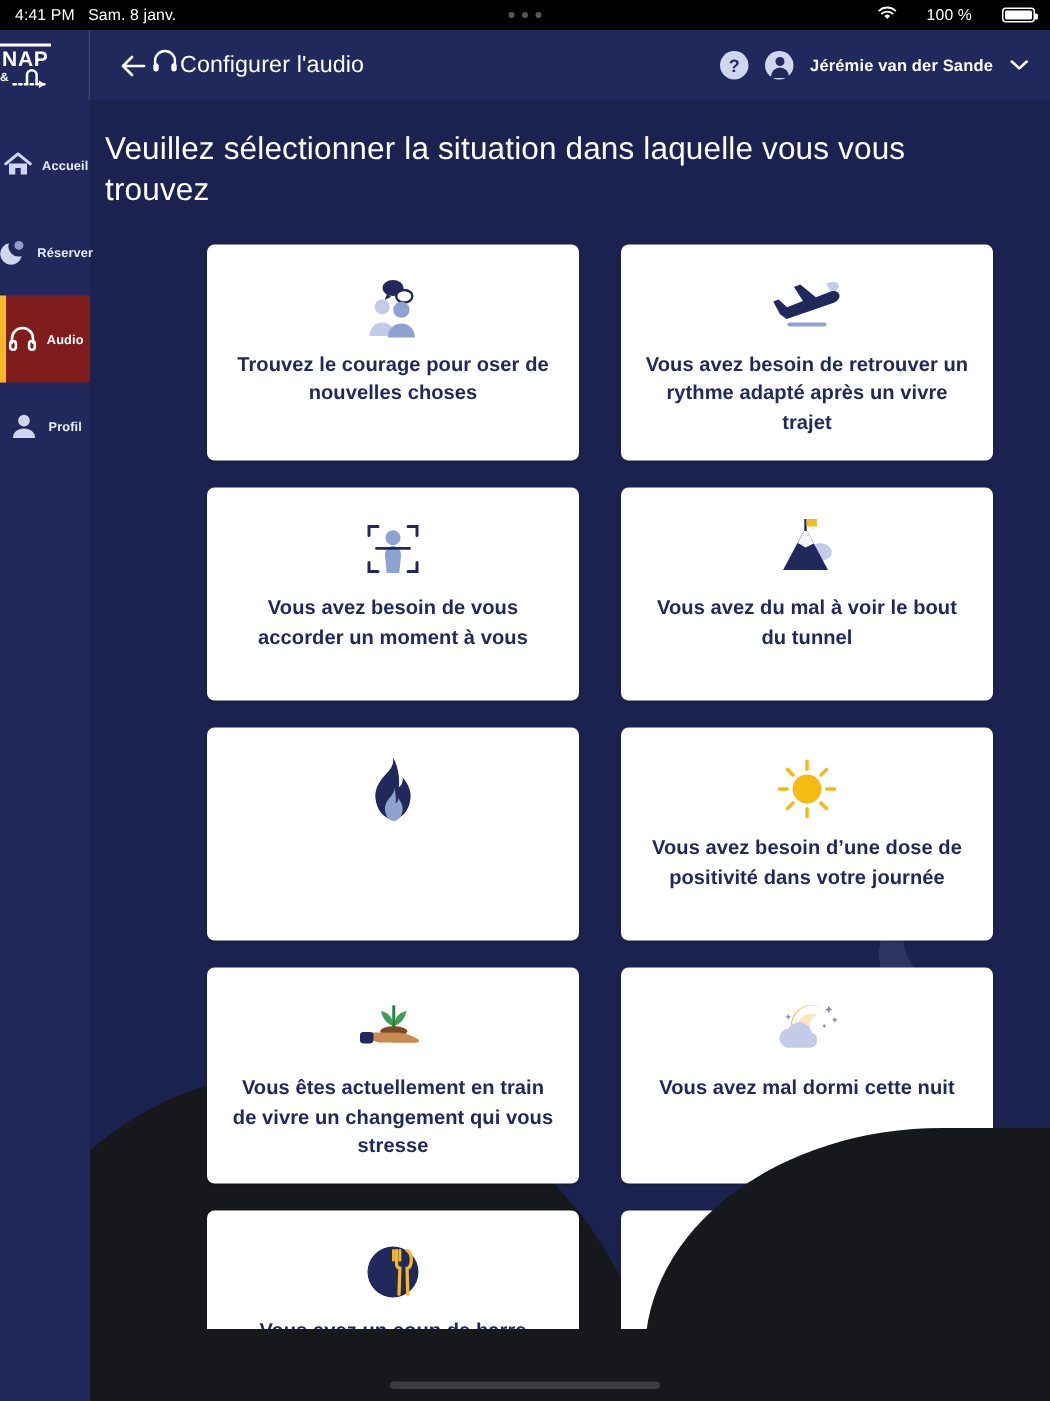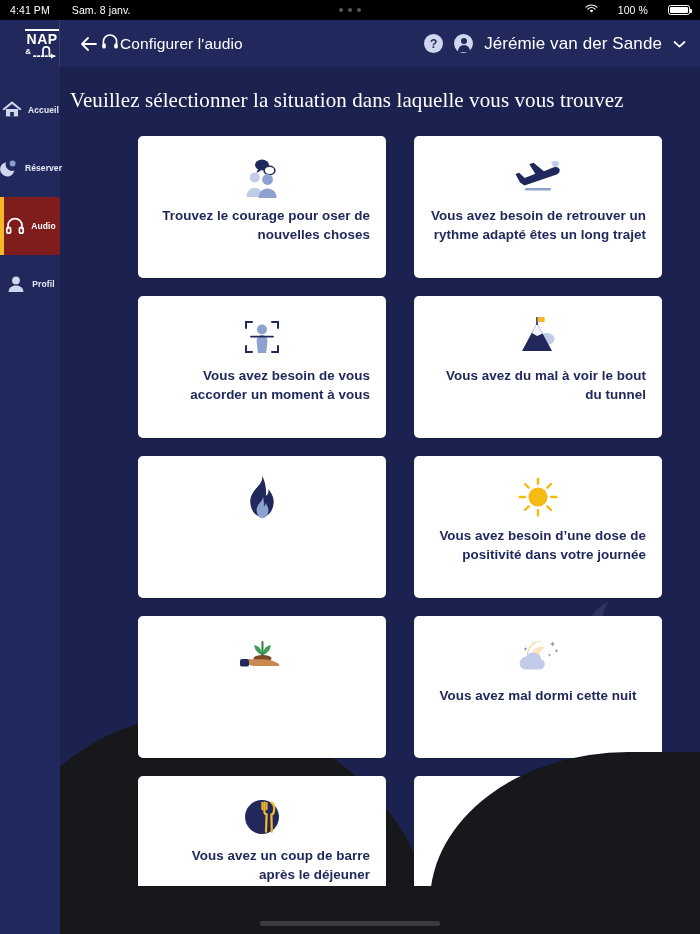--- a/index.html
+++ b/index.html
@@ -10,45 +10,45 @@
     overflow: hidden;
   }
   .device { position: relative; width: 700px; height: 934px; background: #1c2250; overflow: hidden; }
 
   
   .statusbar {
     position: relative; height: 20px; background: #000; color: #fff;
     display: flex; align-items: center; font-size: 10.5px; letter-spacing: .1px;
     padding: 0 10px; z-index: 60;
   }
-  .sb-left { display: flex; align-items: flex-end; gap: 22px; }
+  .sb-left { display: flex; align-items: flex-end; gap: 9px; }
   .sb-right { margin-left: auto; display: flex; align-items: center; gap: 20px; }
   .sb-dots { position: absolute; left: 50%; top: 50%; transform: translate(-50%,-50%);
              display: flex; gap: 5px; }
   .sb-dots i { width: 4px; height: 4px; border-radius: 50%; background: #55565a; display: block; }
   .battery { width: 22px; height: 10px; border: 1.2px solid #fff; border-radius: 2.5px;
              position: relative; padding: 1.2px; }
   .battery::after { content: ""; position: absolute; right: -3px; top: 3px; width: 2px; height: 4px;
                     background: #fff; border-radius: 0 1px 1px 0; }
   .battery i { display: block; width: 100%; height: 100%; background: #fff; border-radius: 1px; }
 
   
   .header { position: relative; height: 47px; background: #21295c; display: flex; align-items: center;
             z-index: 50; }
-  .logo-box { width: 60px; height: 47px; display: flex; align-items: center; justify-content: flex-end;
+  .logo-box { width: 60px; height: 47px; display: flex; align-items: center; justify-content: flex-start;
               border-right: 1px solid #39406e; }
   .logo { color: #fff; line-height: 1; text-align: center; }
   .logo .l1 { font-size: 14px; font-weight: 700; letter-spacing: .5px; border-top: 2px solid #fff; padding-top: 1px; }
   .logo .l2 { display: flex; align-items: center; justify-content: center; gap: 2px; margin-top: -1px; }
   .logo .amp { font-size: 8px; font-weight: 700; }
   .hdr-left { display: flex; align-items: center; padding-left: 18px; }
   .back-arrow { width: 22px; height: 22px; cursor: pointer; }
   .hdr-title { color: #fff; font-size: 15.5px; font-weight: 400; letter-spacing: .1px; }
   .hdr-right { margin-left: auto; display: flex; align-items: center; gap: 11px; padding-right: 14px; }
-  .user-name { color: #fff; font-size: 17px; font-weight: 400; letter-spacing: .1px; }
+  .user-name { color: #fff; font-size: 11px; font-weight: 700; letter-spacing: .1px; }
   .avatar-circ { width: 19px; height: 19px; border-radius: 50%; background: #cfd6ee; position: relative; }
   .avatar-circ::before { content:""; position:absolute; left:50%; top:4px; transform:translateX(-50%);
                          width:6px; height:6px; border-radius:50%; background:#21295c; }
   .avatar-circ::after { content:""; position:absolute; left:50%; bottom:1px; transform:translateX(-50%);
                         width:12px; height:7px; border-radius:6px 6px 0 0; background:#21295c; }
   .help-circ { width: 19px; height: 19px; border-radius: 50%; background: #cfd6ee; color: #21295c;
                font-size: 12px; font-weight: 700; display: flex; align-items: center; justify-content: center; }
 
   
   .body-wrap { position: relative; display: flex; height: 867px; }
@@ -72,33 +72,33 @@
   .bg-moon::after { content:""; position:absolute; right:-16px; top:-13px; width: 74px; height: 74px;
                     border-radius: 50%; background: #1c2250; }
   .bg-blob { position: absolute; left: -90px; top: 648px; width: 470px; height: 430px;
              background: #17181c; border-radius: 48% 52% 0 0 / 60% 58% 0 0; z-index: 1; }
   .bg-bottom { position: absolute; left: 0; right: 0; bottom: 0; height: 48px; background: #17181c;
                z-index: 30; }
   .bg-bottom-curve { position: absolute; right: -60px; bottom: 32px; width: 330px; height: 150px;
                      background: #17181c; border-radius: 60% 0 0 0 / 100% 0 0 0; z-index: 29; }
 
   .page-title { position: relative; z-index: 10; color: #fff; font-size: 21px; font-weight: 400;
-                line-height: 1.28; padding: 20px 30px 0 10px; letter-spacing: .1px; font-family: Liberation Serif, serif; }
+                line-height: 1.28; padding: 20px 30px 0 10px; letter-spacing: .1px; }
 
   .grid { position: relative; z-index: 10; display: grid; grid-template-columns: 1fr 1fr;
           gap: 18px 28px; padding: 22px 38px 0 78px; }
 
   .card { background: #fff; border-radius: 5px; min-height: 142px; padding: 18px 16px 16px;
           display: flex; flex-direction: column; align-items: center; cursor: pointer;
           box-shadow: 0 1px 2px rgba(0,0,0,.22); }
   .card-ico { height: 46px; display: flex; align-items: center; justify-content: center;
               margin-bottom: 6px; }
   .card-ico svg { display: block; }
   .card-label { color: #21295c; font-size: 13.4px; font-weight: 700; line-height: 1.45;
-                text-align: right; letter-spacing: .05px; }
+                text-align: center; letter-spacing: .05px; }
 
   .home-ind { position: absolute; left: 50%; transform: translateX(-50%); bottom: 8px;
               width: 180px; height: 5px; border-radius: 3px; background: #3b3c40; z-index: 55; }
 </style>
 </head>
 <body>
 
 <div class="device">
 
   <div class="statusbar">
@@ -240,21 +240,21 @@
         </div>
 
         <div class="card">
           <div class="card-ico">
             <svg width="54" height="42" viewBox="0 0 54 42">
               <path d="M40 6c3.2-1.4 7-1.6 8 .6s-1.6 4.6-5 5.6" fill="#c2cce8"></path>
               <path d="M9 26.5 4.5 18l3.6-1.3 5.6 5.2 10.6-4.2-6-9.4 4.2-1.6 10.4 8.5 9.2-3.6c2.8-1.1 5.6-.5 6.4 1.6.8 2.1-.8 4.5-3.6 5.6L13.5 29.6z" fill="#21295c"></path>
               <rect x="14" y="32" width="26" height="2.6" rx="1.3" fill="#8da2cf"></rect>
             </svg>
           </div>
-          <div class="card-label">Vous avez besoin de retrouver un rythme adapté êtes un long trajet</div>
+          <div class="card-label">Vous avez besoin de retrouver un rythme adapté après un vivre trajet</div>
         </div>
 
         <div class="card">
           <div class="card-ico">
             <svg width="44" height="44" viewBox="0 0 44 44">
               <g stroke="#21295c" stroke-width="2" fill="none" stroke-linecap="round">
                 <path d="M6 13V7h6"></path>
                   <path d="M38 13V7h-6"></path>
                 <path d="M6 31v6h6"></path>
                   <path d="M38 31v6h-6"></path>
@@ -313,20 +313,21 @@
             <svg width="52" height="44" viewBox="0 0 52 44">
               <path d="M27 20c0-6 3-9 8-10-1 5-3.4 8.2-8 10z" fill="#3f9e56"></path>
               <path d="M26 20c0-6-3-9-8-10 1 5 3.4 8.2 8 10z" fill="#3f9e56"></path>
               <path d="M26.5 21V7" stroke="#2f7f43" stroke-width="2" stroke-linecap="round"></path>
               <ellipse cx="26.5" cy="23.5" rx="9" ry="3.4" fill="#7b4a26"></ellipse>
               <path d="M12 24.5h16c4.6 0 10 1.6 14.4 4.2 1.2.7 1 2.3-.6 2.3H25" fill="#b97a45"></path>
               <path d="M12 24.5h16c4.6 0 10 1.6 14.4 4.2 1.2.7 1 2.3-.6 2.3H18c-4 0-7.6-2.6-9.2-5.4z" fill="#c98b52"></path>
               <rect x="4" y="24" width="9" height="7.6" rx="2.2" fill="#21295c"></rect>
             </svg>
           </div>
+          <div class="card-label">Vous êtes actuellement en train de vivre un changement qui vous stresse</div>
         </div>
 
         <div class="card">
           <div class="card-ico">
             <svg width="52" height="44" viewBox="0 0 52 44">
               <path d="M35.5 7.5A14 14 0 1 0 24 33a11.4 11.4 0 0 1 11.5-25.5z" fill="#f9b54c"></path>
               <path d="M33 12.6a9 9 0 0 0 0 16.4 9.2 9.2 0 1 1 0-16.4z" fill="#f5a623" opacity=".28"></path>
               <g fill="#8a8ea8">
                 <path d="M40.5 6.5l.8 1.7 1.7.8-1.7.8-.8 1.7-.8-1.7-1.7-.8 1.7-.8z"></path>
                 <path d="M44.5 14l.6 1.3 1.3.6-1.3.6-.6 1.3-.6-1.3-1.3-.6 1.3-.6z"></path>

